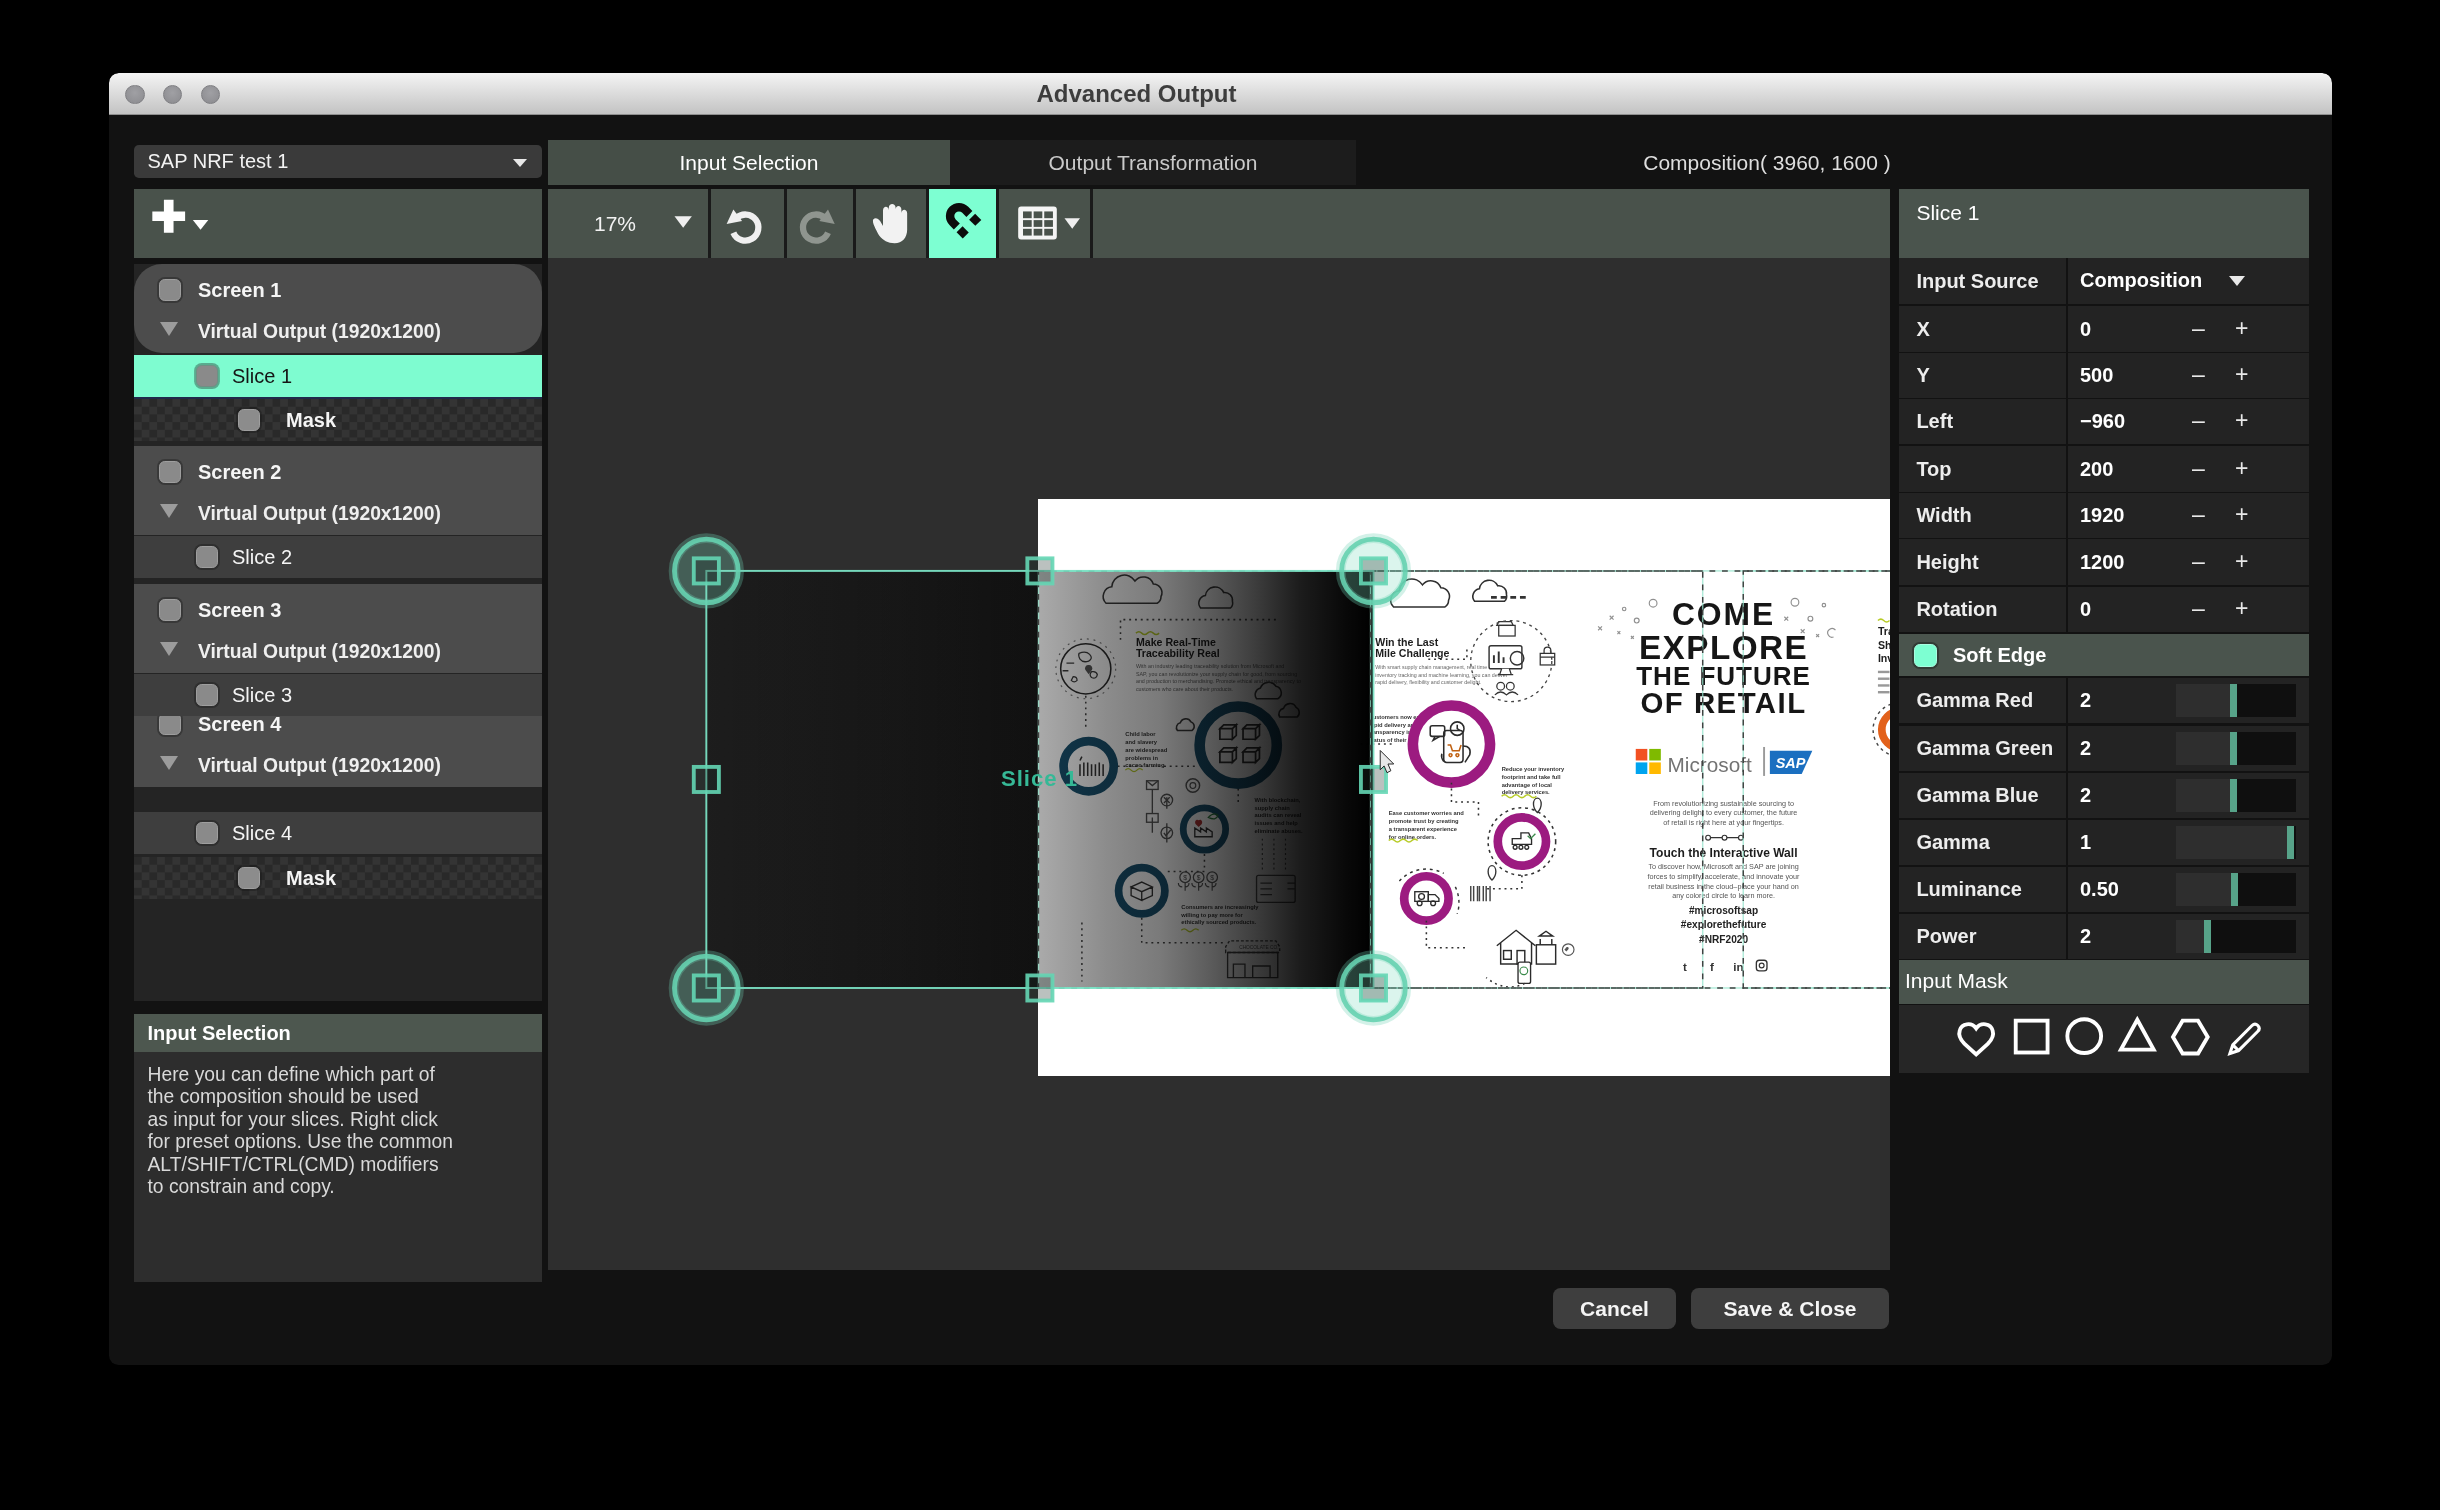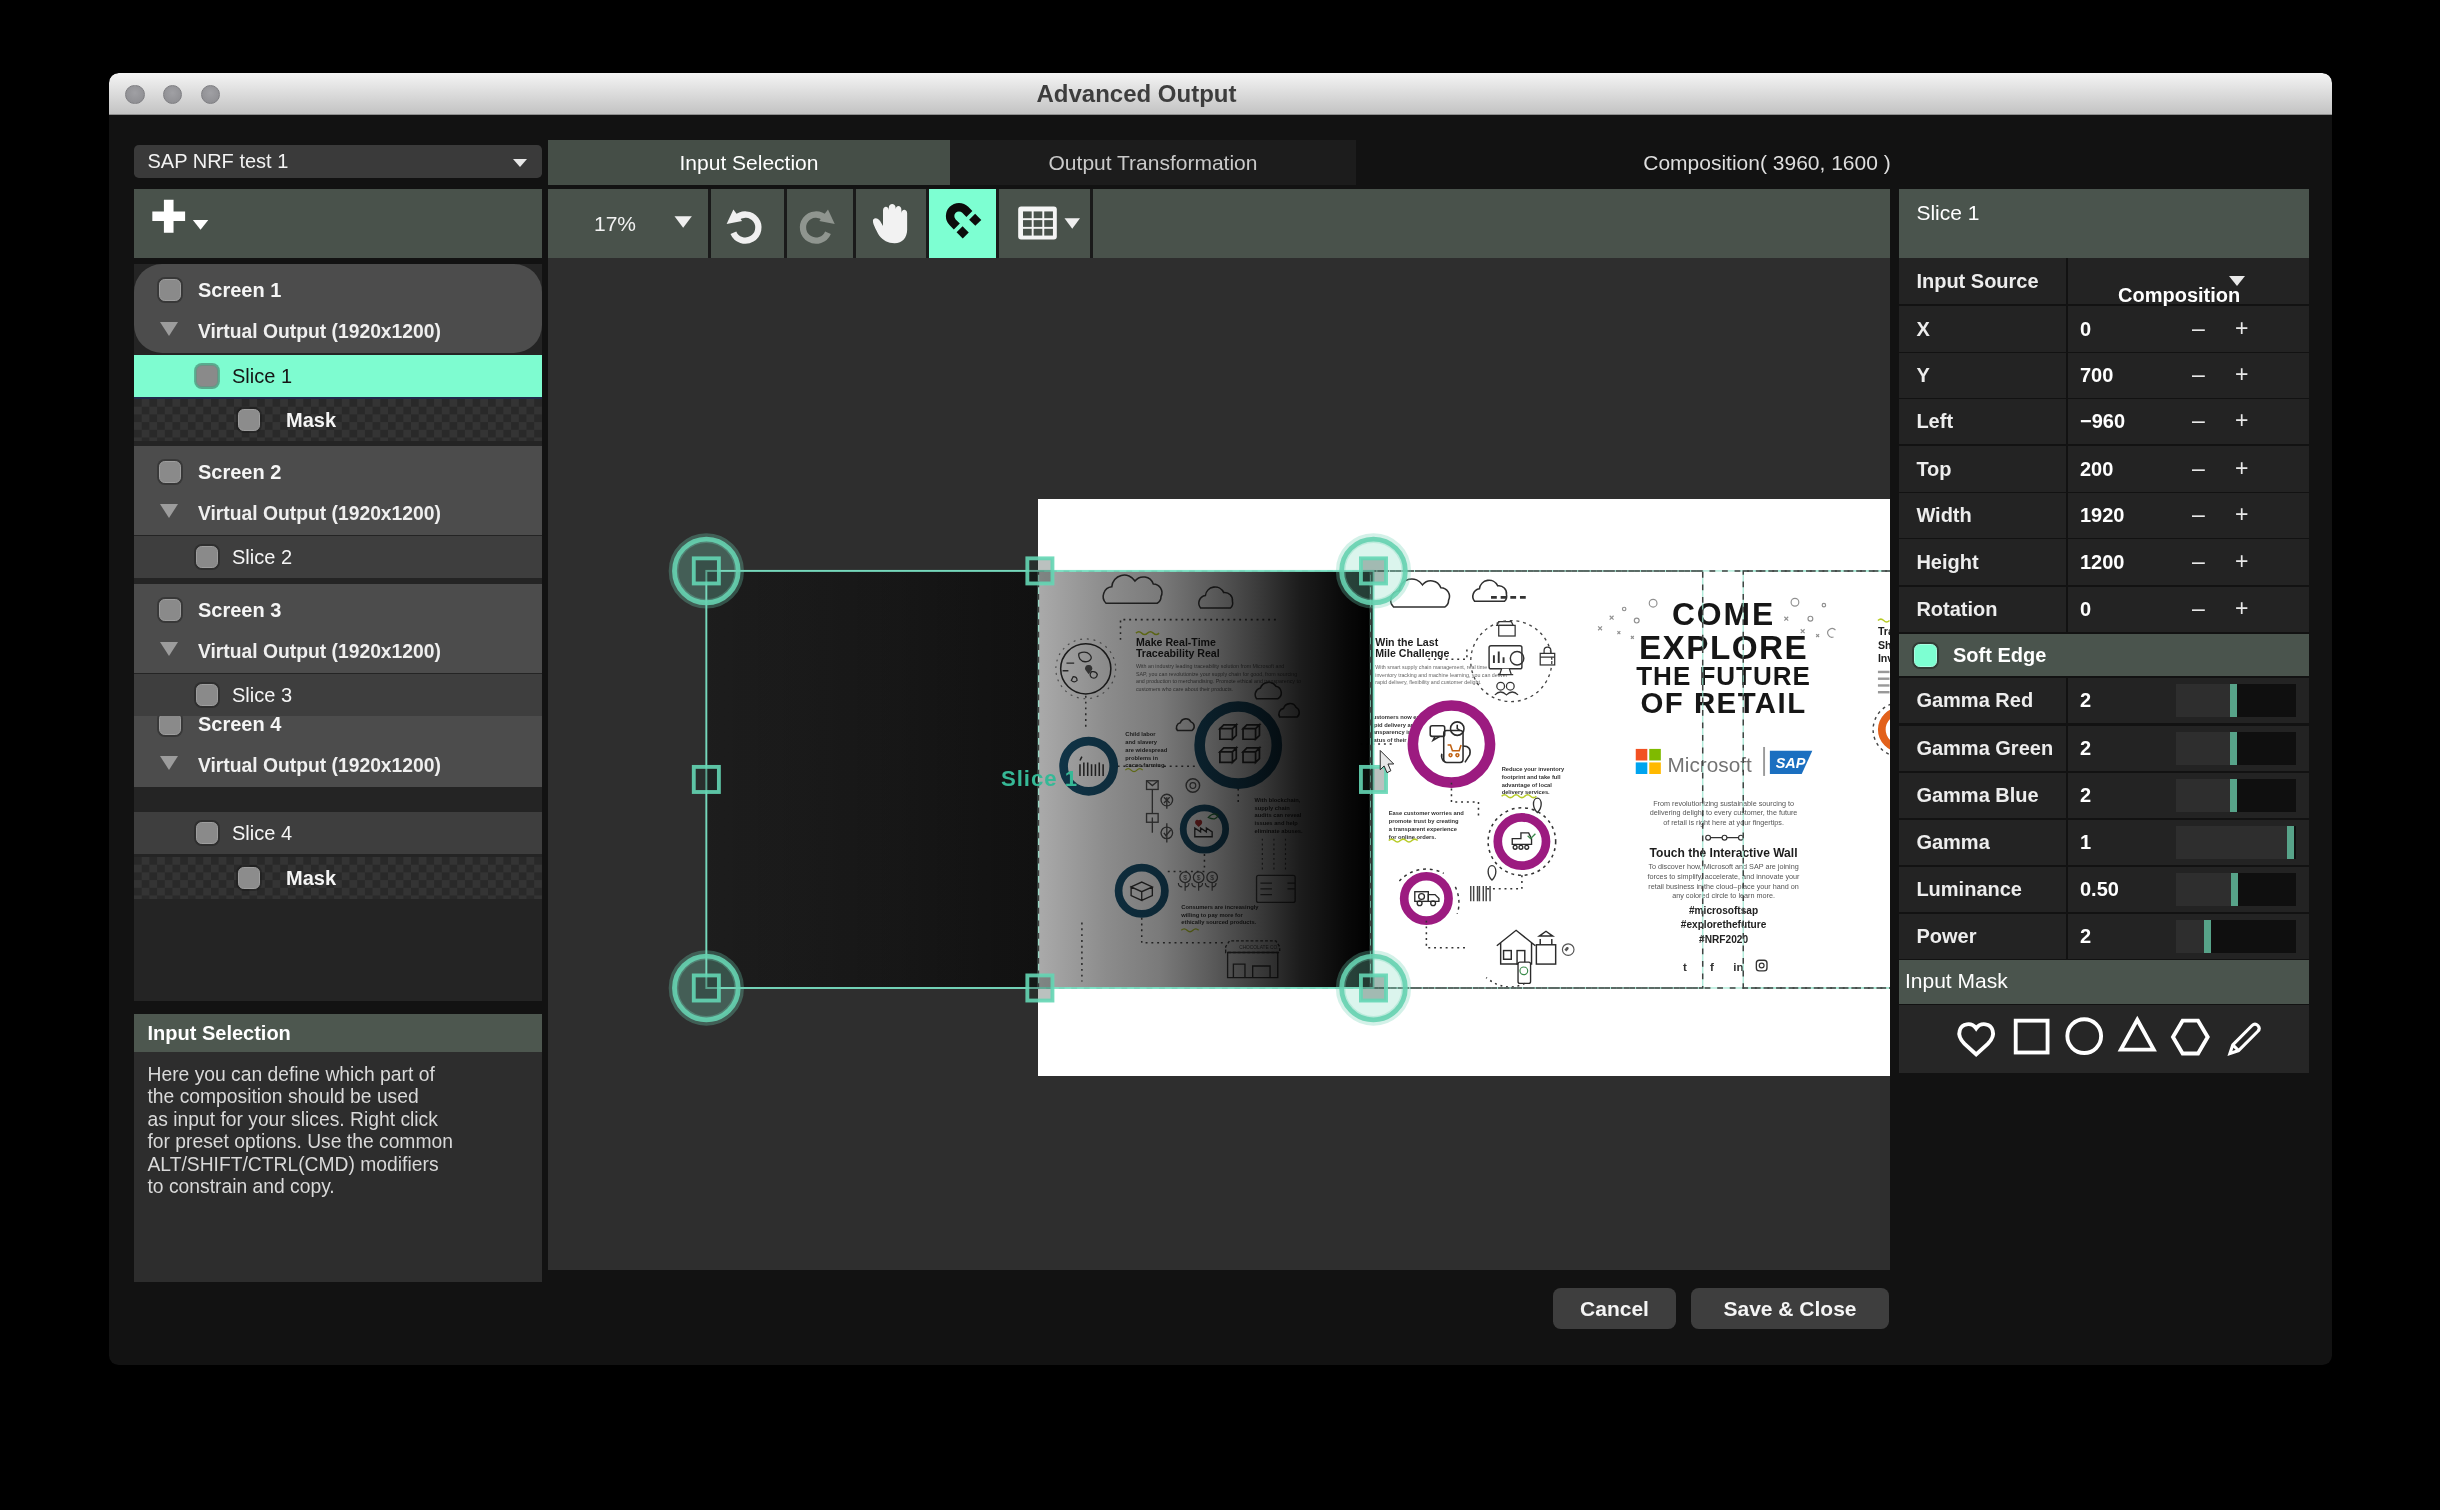--- a/index.html
+++ b/index.html
@@ -455,34 +455,34 @@
       </svg>
   </div>
   <div class="btn" style="left:1444px; width:123px;">Cancel</div>
   <div class="btn" style="left:1582px; width:198px;">Save &amp; Close</div>
 <div class="rhead" style="top:116px; height:69px;">
       <div style="position:absolute; left:17.4px; top:11.6px; font-size:21px; font-weight:500;">Slice 1</div>
     </div>
 <div class="rrow" style="top:185px; height:46px;">
       <div class="rlabel" style="top:11.6px; left:17.4px;">Input Source</div>
       <div class="rdiv" style="left:167px; top:0; height:46px;"></div>
-      <div class="rval" style="left:181px; top:26px;margin-left:38px;">Composition</div>
+      <div class="rval" style="left:181px; top:11px;">Composition</div>
       <div style="position:absolute; left:330px; top:18.3px; width:0; height:0;border-left:8.7px solid transparent; border-right:8.7px solid transparent; border-top:10.6px solid #e8e8e8;"></div>
     </div>
 <div class="rrow" style="top:233px; height:46px;">
       <div class="rlabel" style="top:11.6px; left:17.4px;">X</div>
       <div class="rdiv" style="left:167px; top:0; height:46px;"></div>
       <div class="rval" style="left:181px; top:11.6px;">0</div>
       <div class="pm" style="left:293px; top:8.7px;">–</div>
       <div class="pm" style="left:336px; top:8.7px;">+</div>
     </div>
 <div class="rrow" style="top:280px; height:45px;">
       <div class="rlabel" style="top:10.6px; left:17.4px;">Y</div>
       <div class="rdiv" style="left:167px; top:0; height:45px;"></div>
-      <div class="rval" style="left:181px; top:10.6px;">700</div>
+      <div class="rval" style="left:181px; top:10.6px;">500</div>
       <div class="pm" style="left:293px; top:7.7px;">–</div>
       <div class="pm" style="left:336px; top:7.7px;">+</div>
     </div>
 <div class="rrow" style="top:326px; height:45px;">
       <div class="rlabel" style="top:10.6px; left:17.4px;">Left</div>
       <div class="rdiv" style="left:167px; top:0; height:45px;"></div>
       <div class="rval" style="left:181px; top:10.6px;">−960</div>
       <div class="pm" style="left:293px; top:7.7px;">–</div>
       <div class="pm" style="left:336px; top:7.7px;">+</div>
     </div>

